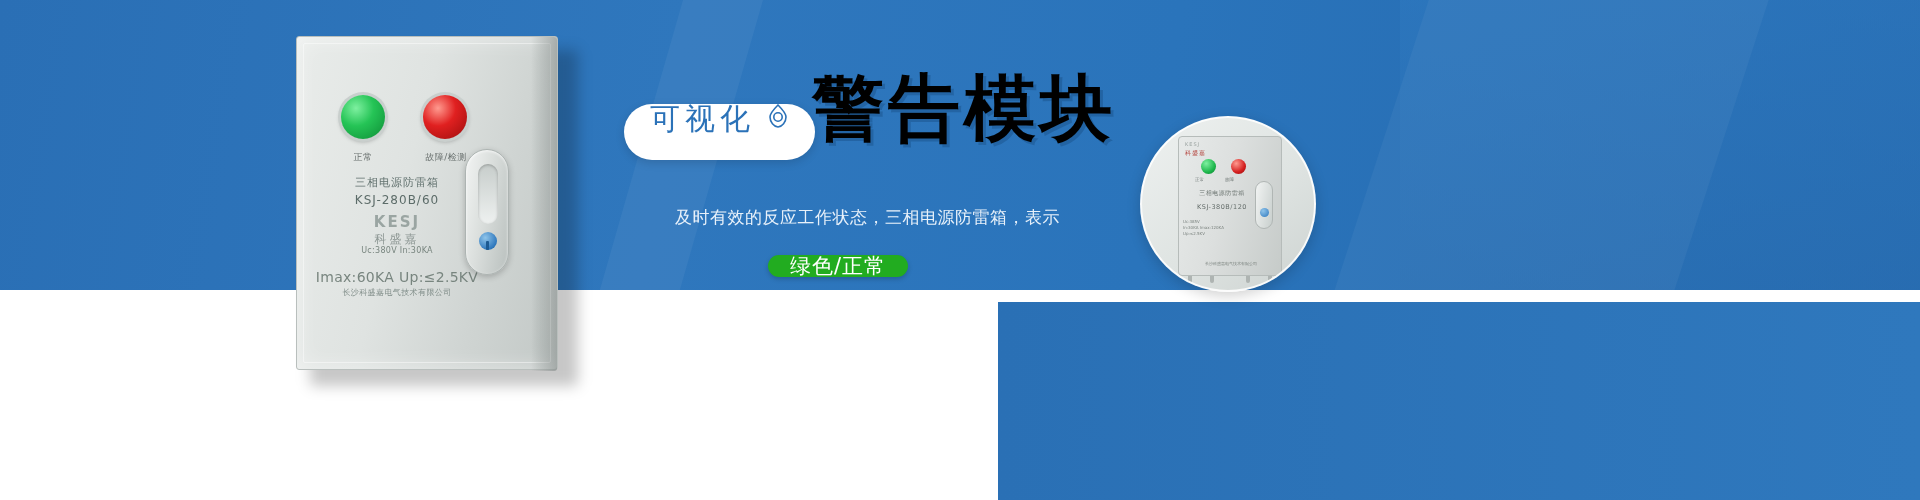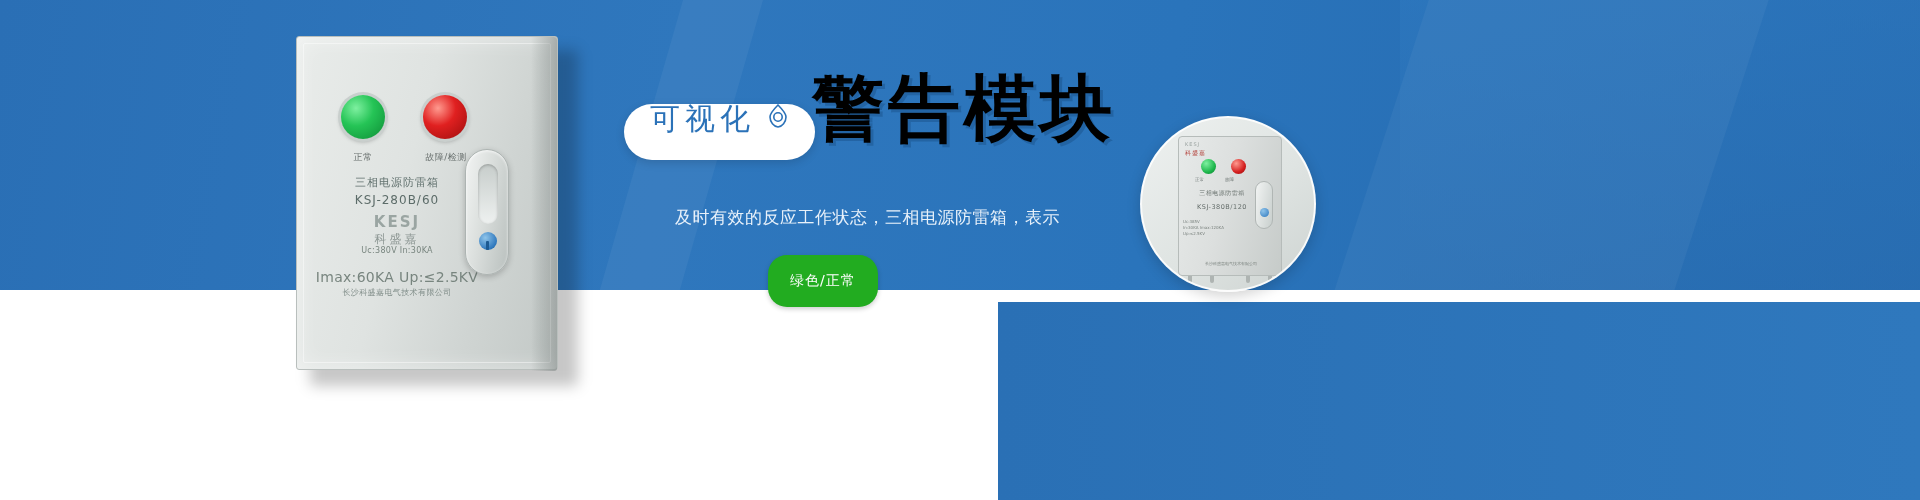--- a/index.html
+++ b/index.html
@@ -132,23 +132,23 @@
   .subtitle {
     position:absolute; left:640px; top:204px; width:420px;
     text-align:right; color:#e8f1fa;
     font-size:17px; line-height:1.55; letter-spacing:.5px;
     font-family:"DejaVu Sans",sans-serif;
   }
 
   
   .badges { position:absolute; left:768px; top:255px; display:flex; gap:22px; }
   .badge {
-    height:52px; padding:0 22px; border-radius:19px;
+    height:22px; padding:0 22px; border-radius:19px;
     display:flex; align-items:center; justify-content:center;
-    color:#ffffff; font-size:14px; letter-spacing:1px;
+    color:#ffffff; font-size:21px; letter-spacing:1px;
     font-family:"DejaVu Sans",sans-serif;
     box-shadow:0 2px 5px rgba(0,0,0,.2);
     white-space:nowrap;
   }
   .badge-green { background:#22ac20; }
   .badge-red   { background:#cf1919; }
 
   
   .circle-wrap {
     position:absolute; left:1140px; top:116px; width:176px; height:176px;

